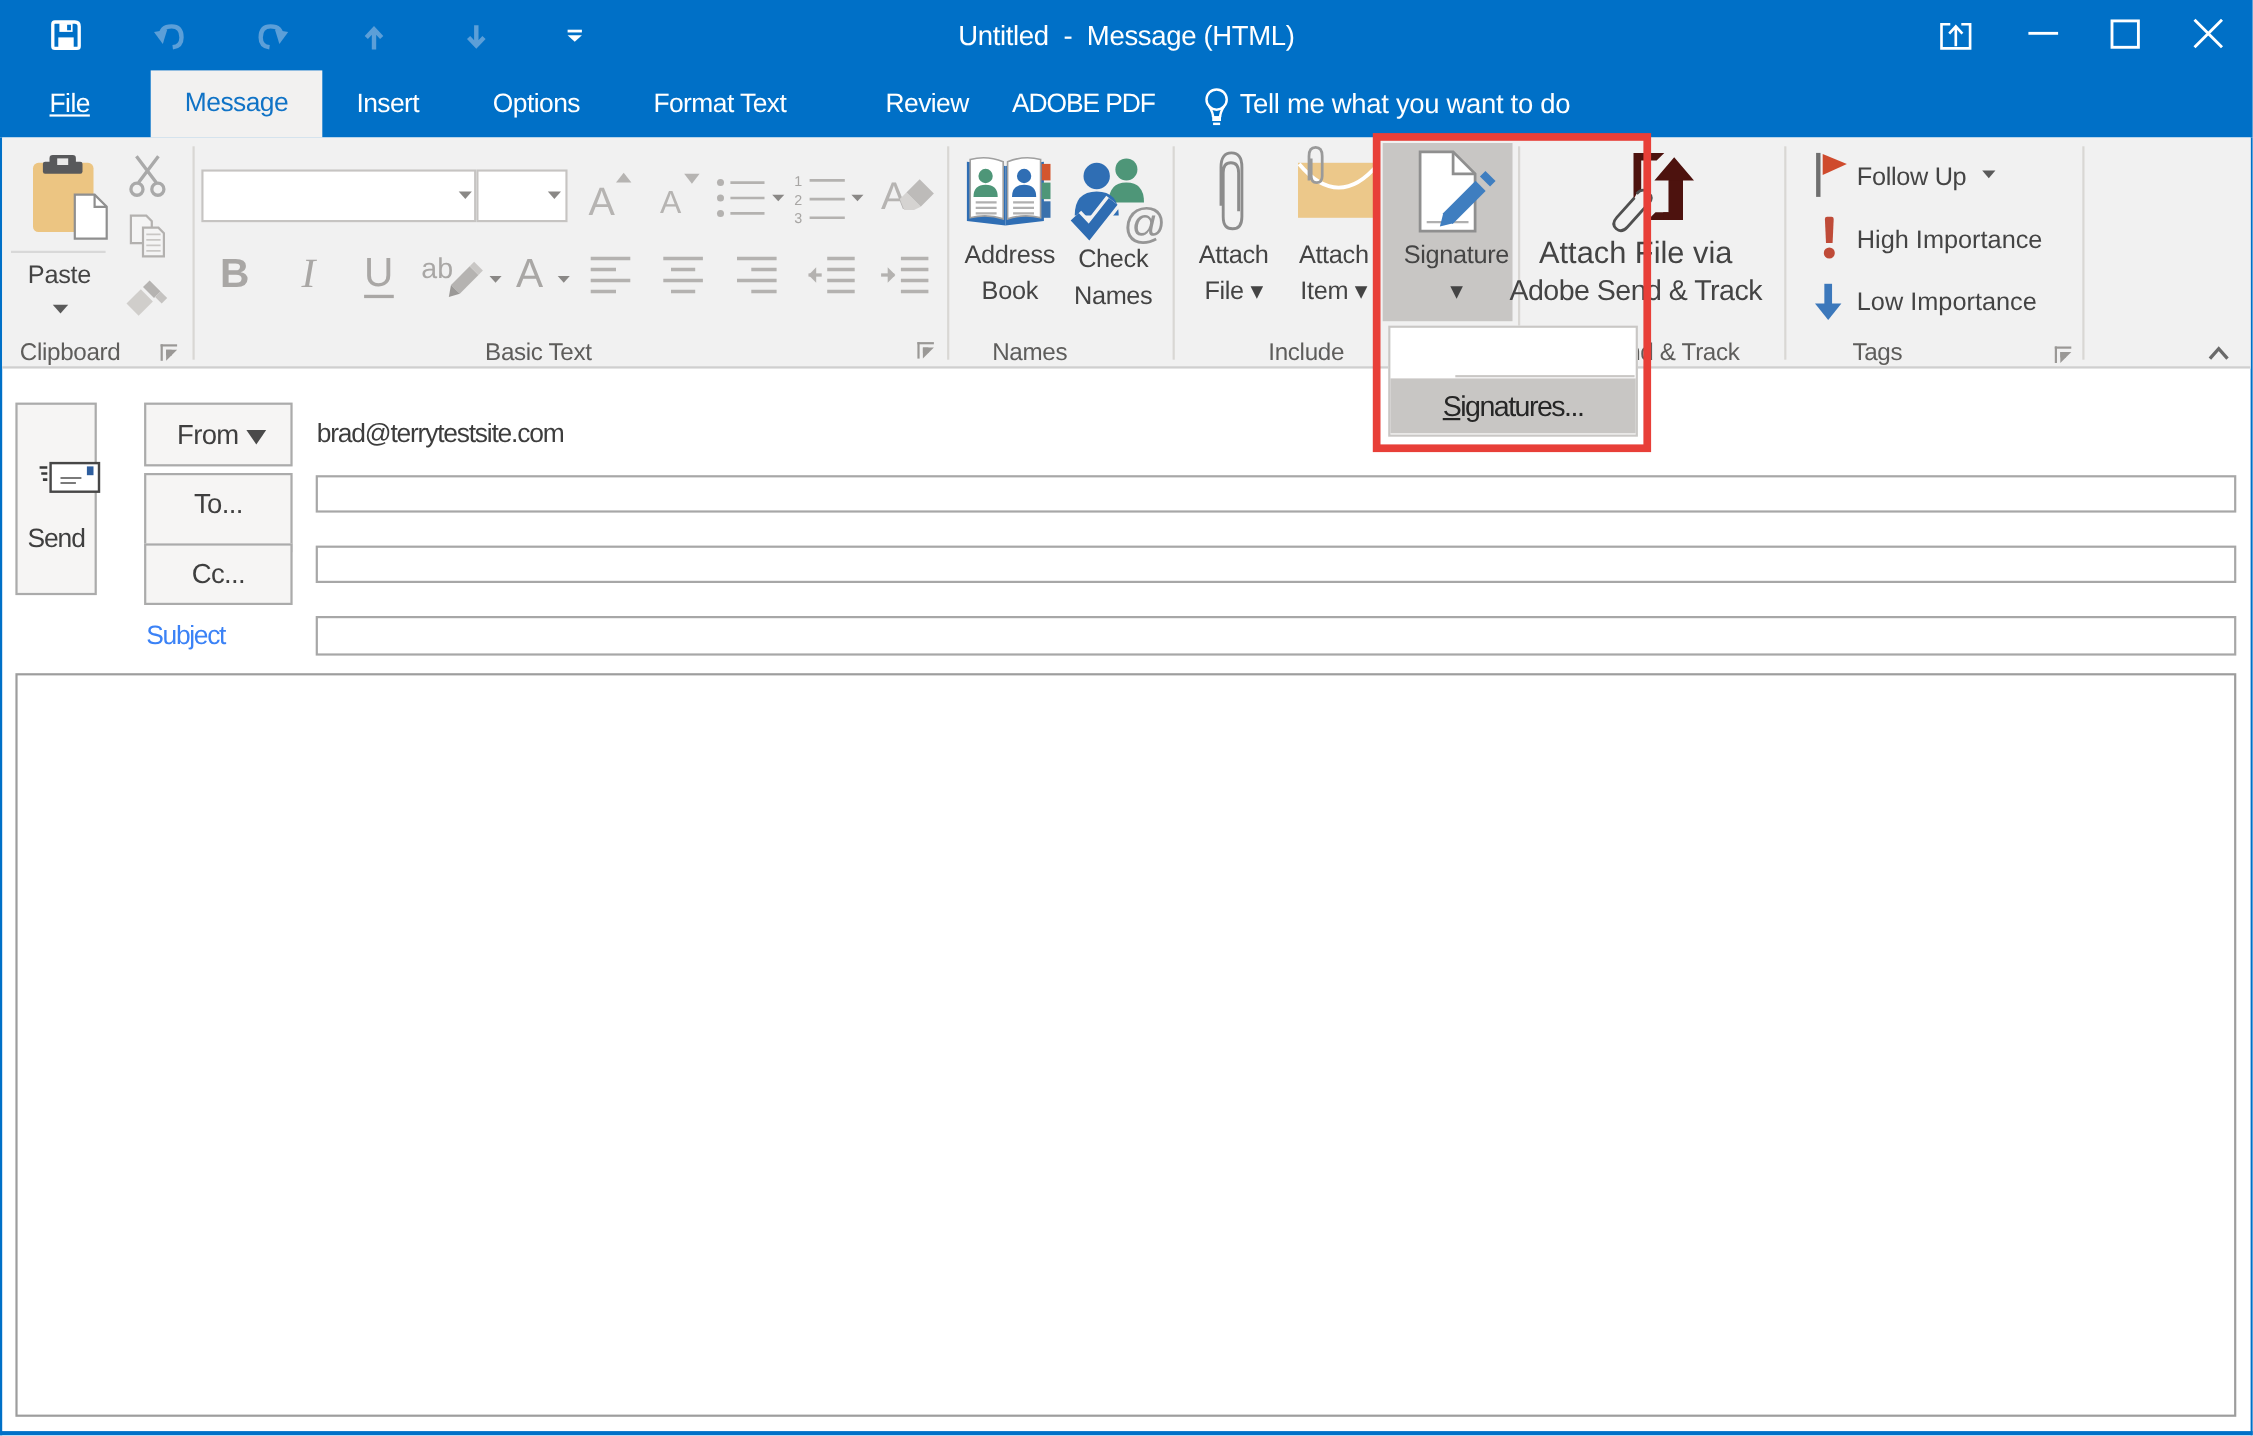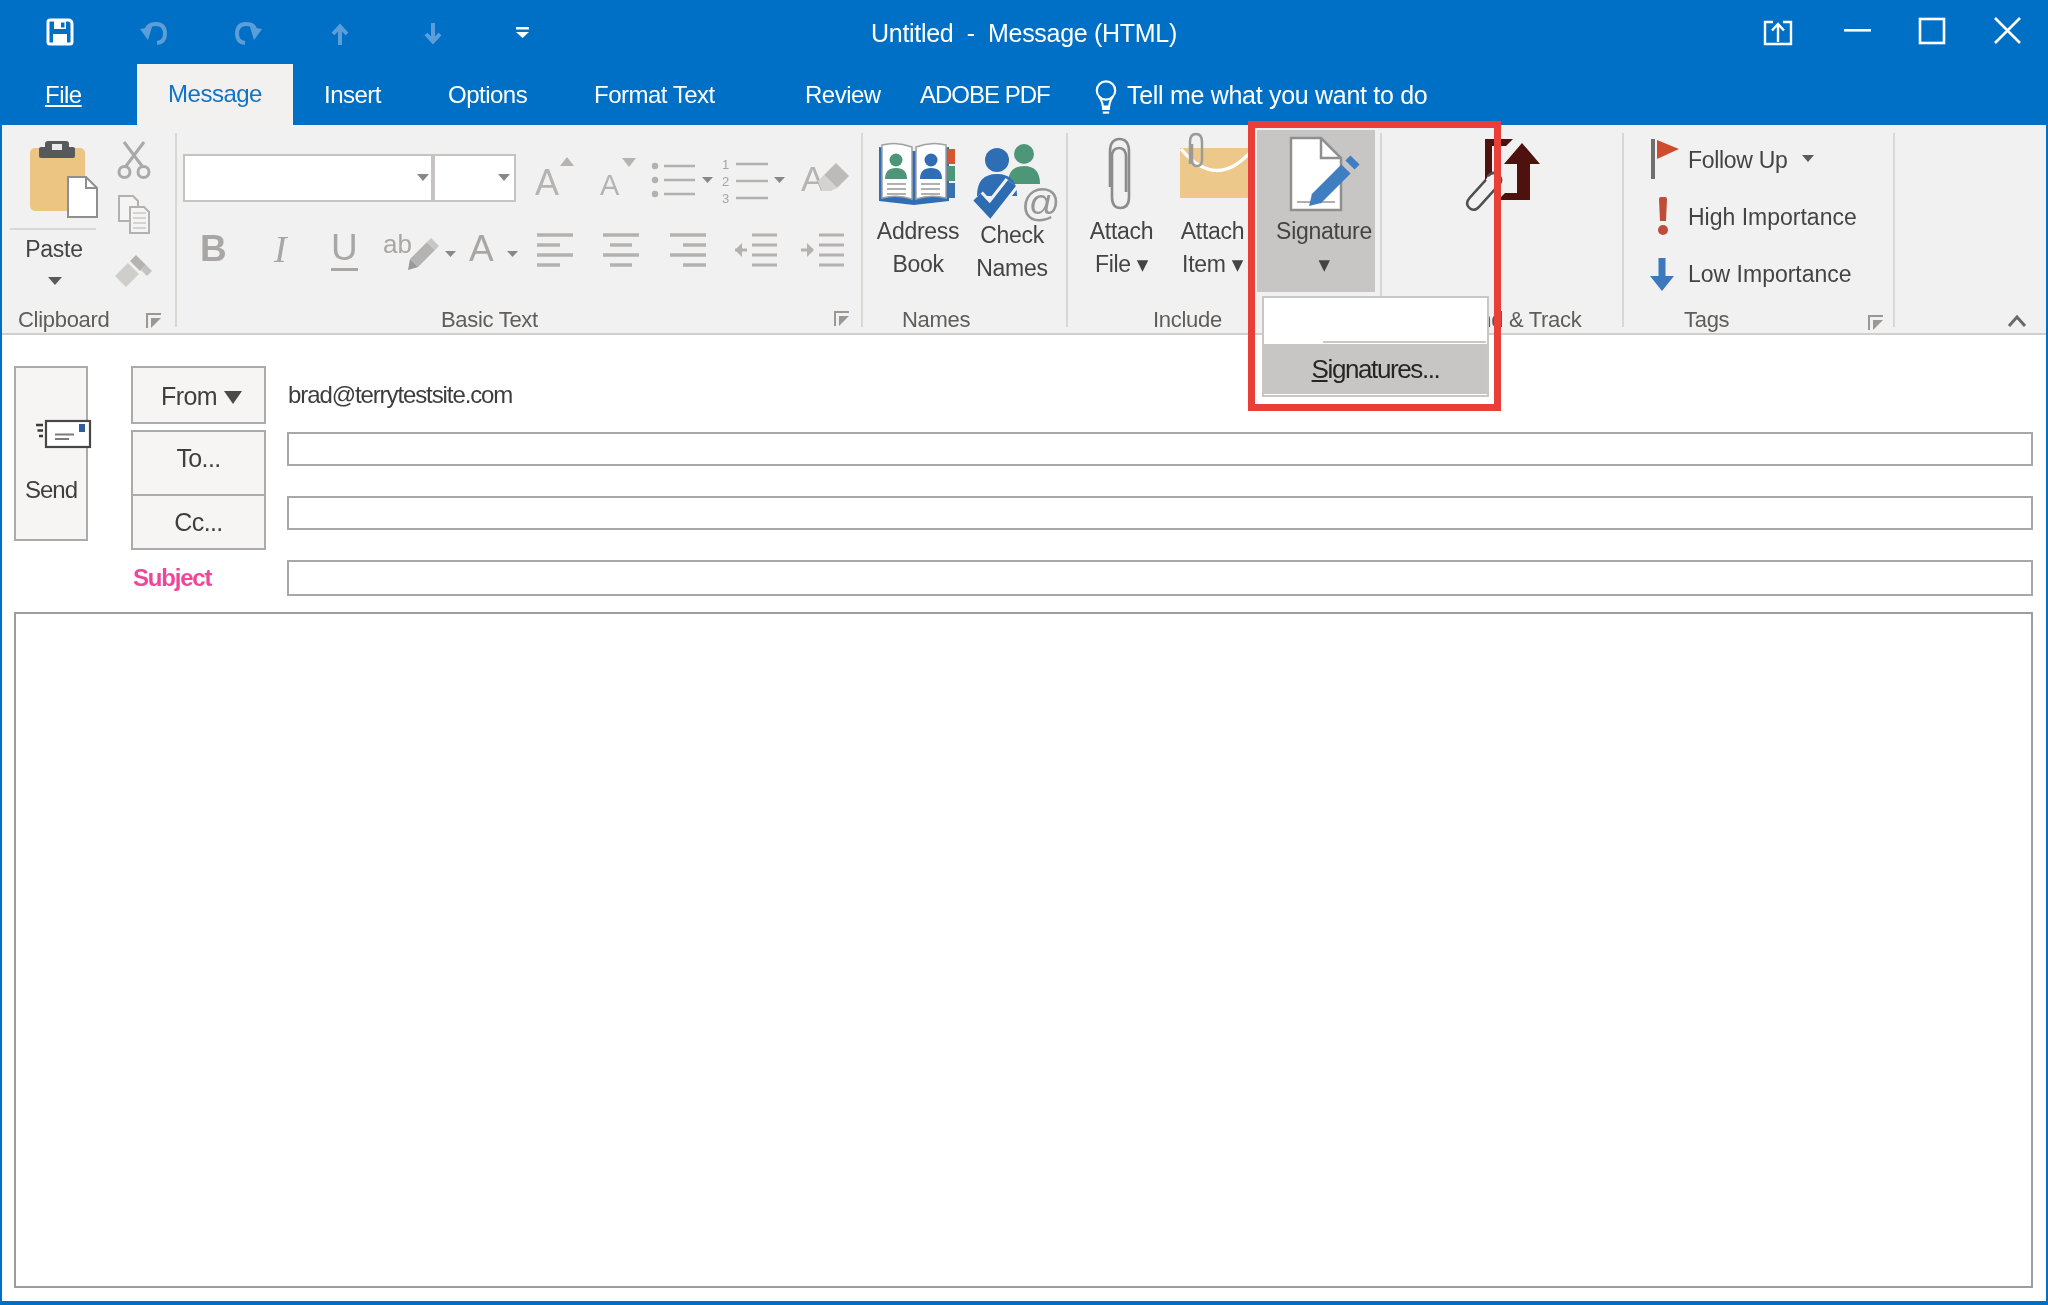--- a/index.html
+++ b/index.html
@@ -267,20 +267,21 @@
     <path d="M25 4 L53 4 L46 11 L32 11 L32 44 L25 51 Z" fill="#4d120e"></path>
     <path d="M38 65 L45 58 L57 58 L57 65 Z" fill="#4d120e"></path>
     <path d="M62 8 L80 29 L70 29 L70 65 L52 65 L52 58 L57 58 L57 29 L44 29 Z" fill="#4d120e"></path>
     <rect x="57" y="29" width="13" height="36" fill="#4d120e"></rect>
   </svg>
   <svg style="left:1460px; top:44px;" width="42" height="46">
     <g transform="rotate(42 21 23)">
       <path d="M14 8 Q14 0 21 0 Q28 0 28 7 L28 36 Q28 44 21.5 44 Q15 44 15 36 L15 12" fill="#f1f1f1" stroke="#4f4f4f" stroke-width="2.5"></path>
     </g>
   </svg>
+  <div class="btxt" style="left:1370px; top:88px; width:230px;"><span style="font-size:28px; letter-spacing:0;">Attach File via</span><br><span style="font-size:26px; letter-spacing:-0.5px;">Adobe Send &amp; Track</span></div>
 
   <svg style="left:1648px; top:14px;" width="32" height="42">
     <path d="M3 0 L3 40" stroke="#6f6f6f" stroke-width="4"></path>
     <path d="M7 1 L29 10 L7 20 Z" fill="#cf4b2d"></path>
   </svg>
   <div class="btxt" style="left:1686px; top:19px; width:135px; text-align:left;">Follow Up</div>
   <svg style="left:1800px; top:30px;" width="12" height="7">
       <path d="M0 0 L12 0 L6 7 Z" fill="#5a5a5a"></path>
     </svg>
   <svg style="left:1654px; top:72px;" width="14" height="40">
@@ -306,21 +307,21 @@
 </svg>
 <div class="hbtn" style="left:131px; top:366px; width:135px; height:58px; text-align:left;">
     <span style="position:absolute; left:28px; top:14px;">From</span>
   <svg style="left:91px; top:23px;" width="18" height="13">
       <path d="M0 0 L18 0 L9 13 Z" fill="#4a4a4a"></path>
     </svg>
 </div>
 <div class="hbtn" style="left:131px; top:430px; width:135px; height:72px; line-height:53px;">To...</div>
 <div class="hbtn" style="left:131px; top:494px; width:135px; height:56px; line-height:53px;">Cc...</div>
 <div class="abs" style="left:288px; top:381px; color:#3d3d3d; font-size:24px; letter-spacing:-1.1px;">brad@terrytestsite.com</div>
-<div class="abs" style="left:133px; top:564px; color:#ec4899; font-size:24px; letter-spacing:-1.2px;font-weight:bold;">Subject</div>
+<div class="abs" style="left:133px; top:564px; color:#3b82f6; font-size:24px; letter-spacing:-1.2px;">Subject</div>
 <div class="field" style="left:287px; top:432px; width:1746px; height:34px;"></div>
 <div class="field" style="left:287px; top:496px; width:1746px; height:34px;"></div>
 <div class="field" style="left:287px; top:560px; width:1746px; height:36px;"></div>
 <div class="field" style="left:14px; top:612px; width:2019px; height:676px; border-color:#9d9d9d;"></div>
 
 <div class="abs" id="sigmenu">
     <div style="position:absolute; left:59px; top:43px; width:163px; height:2px; background:#c9c7c5;"></div>
   </div>
 <div class="abs" id="sigitem"><span style="text-decoration:underline;">S</span>ignatures...</div>
 <div class="abs" id="redrect"></div>

